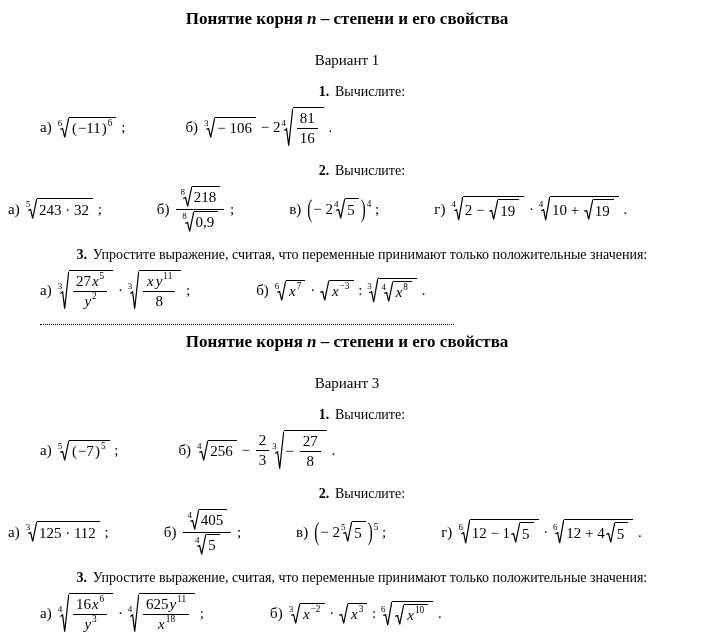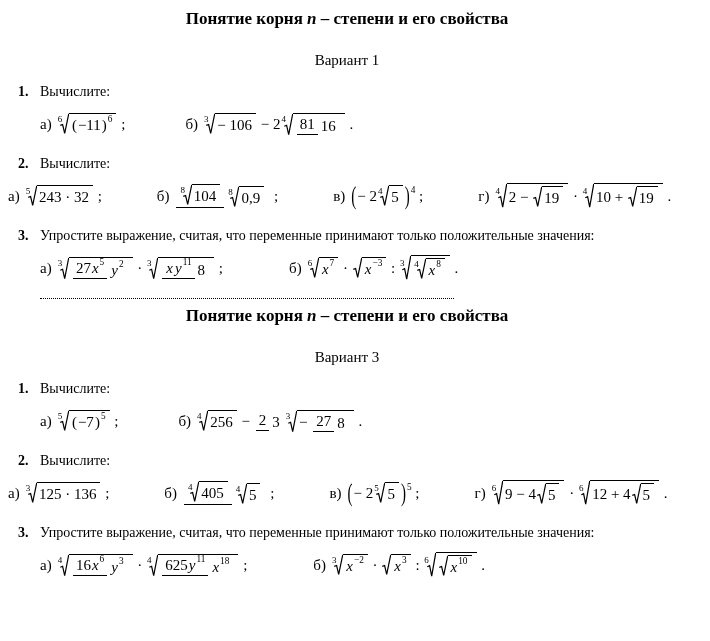--- a/index.html
+++ b/index.html
@@ -9,21 +9,21 @@
     font-family:"Liberation Serif", serif;
     color:#000; overflow:hidden;
   }
   .page { width:710px; padding:2px 22px 2px 6px; }
 
   .doc-title { text-align:center; font-weight:bold; font-size:17px; margin-top:7px; }
   .doc-title .var-n { font-style:italic; }
   .variant-name { text-align:center; font-weight:normal; font-size:15px; margin-top:23px; }
 
   .problem { margin-top:15px; }
-  .phead { font-size:14px; margin-left:12px; }
+  .phead { font-size:14px; margin-left:24px;text-align:center; }
   .pnum { font-weight:bold; display:inline-block; width:22px; }
   .ptext { }
 
   .items { display:flex; align-items:center; margin-top:7px; min-height:34px; }
   .item { display:inline-flex; align-items:center; font-size:15px; white-space:nowrap; }
   .label { margin-right:5px; }
 
   .p0 .items { margin-left:34px; }
   .p0 .item:nth-child(2) { margin-left:60px; }
   .p1 .items { margin-left:2px; }
@@ -34,21 +34,21 @@
   .formula { display:inline-flex; align-items:center; }
   .txt { white-space:pre; }
   .ivar { font-style:italic; padding:0 1px; }
   .sup { font-size:0.62em; position:relative; top:-0.6em; white-space:pre; }
 
   .root { display:inline-flex; align-items:stretch; margin:0 1px; min-height:1.35em; position:relative; }
   .idx { font-size:0.6em; align-self:center; position:relative; top:-0.55em; margin-right:-0.25em; z-index:2; }
   .sign { width:9px; align-self:stretch; height:auto; flex:none; display:block; }
   .rbody { border-top:1.2px solid #000; padding:2px 4px 1px 2px; display:inline-flex; align-items:center; }
 
-  .frac { display:inline-flex; flex-direction:row; align-items:flex-end; margin:0 2px; }
+  .frac { display:inline-flex; flex-direction:column; align-items:center; margin:0 2px; }
   .num, .den { display:inline-flex; align-items:center; justify-content:center; padding:0 3px; }
   .num { border-bottom:1.1px solid #000; padding-bottom:1px; }
   .den { padding-top:1px; }
 
   .paren { display:inline-flex; align-items:center; }
   .lp, .rp { display:inline-block; padding:0 1px; }
   .paren.tall > .lp, .paren.tall > .rp { transform:scaleY(1.7); }
 
   .dots {
     width:414px; height:0;
@@ -146,21 +146,21 @@
             <span class="label">б)</span>
             <span class="formula">
               <span class="frac">
                 <span class="num">
                   <span class="root">
                     <span class="idx">8</span>
                     <svg viewBox="0 0 10 24" preserveAspectRatio="none" class="sign">
                       <path d="M0.3 13.8 L2.9 12.8 L5.2 22.6 L9.7 0.9" fill="none" stroke="#000" stroke-width="1.2" vector-effect="non-scaling-stroke"></path>
                     </svg>
                     <span class="rbody">
-                      <span class="txt">104</span>
+                      <span class="txt">218</span>
                     </span>
                   </span>
                 </span>
                 <span class="den">
                   <span class="root">
                     <span class="idx">8</span>
                     <svg viewBox="0 0 10 24" preserveAspectRatio="none" class="sign">
                       <path d="M0.3 13.8 L2.9 12.8 L5.2 22.6 L9.7 0.9" fill="none" stroke="#000" stroke-width="1.2" vector-effect="non-scaling-stroke"></path>
                     </svg>
                     <span class="rbody">
@@ -411,21 +411,21 @@
       <div class="items">
           <span class="item">
             <span class="label">а)</span>
             <span class="formula">
               <span class="root">
                 <span class="idx">3</span>
                 <svg viewBox="0 0 10 24" preserveAspectRatio="none" class="sign">
                   <path d="M0.3 13.8 L2.9 12.8 L5.2 22.6 L9.7 0.9" fill="none" stroke="#000" stroke-width="1.2" vector-effect="non-scaling-stroke"></path>
                 </svg>
                 <span class="rbody">
-                  <span class="txt">125 · 136</span>
+                  <span class="txt">125 · 112</span>
                 </span>
               </span>
               <span class="txt"> ;</span>
             </span>
           </span>
           <span class="item">
             <span class="label">б)</span>
             <span class="formula">
               <span class="frac">
                 <span class="num">
@@ -477,21 +477,21 @@
           </span>
           <span class="item">
             <span class="label">г)</span>
             <span class="formula">
               <span class="root">
                 <span class="idx">6</span>
                 <svg viewBox="0 0 10 24" preserveAspectRatio="none" class="sign">
                   <path d="M0.3 13.8 L2.9 12.8 L5.2 22.6 L9.7 0.9" fill="none" stroke="#000" stroke-width="1.2" vector-effect="non-scaling-stroke"></path>
                 </svg>
                 <span class="rbody">
-                  <span class="txt">9 − 4</span>
+                  <span class="txt">12 − 1</span>
                   <span class="root">
                     <svg viewBox="0 0 10 24" preserveAspectRatio="none" class="sign">
                       <path d="M0.3 13.8 L2.9 12.8 L5.2 22.6 L9.7 0.9" fill="none" stroke="#000" stroke-width="1.2" vector-effect="non-scaling-stroke"></path>
                     </svg>
                     <span class="rbody">
                       <span class="txt">5</span>
                     </span>
                   </span>
                 </span>
               </span>

